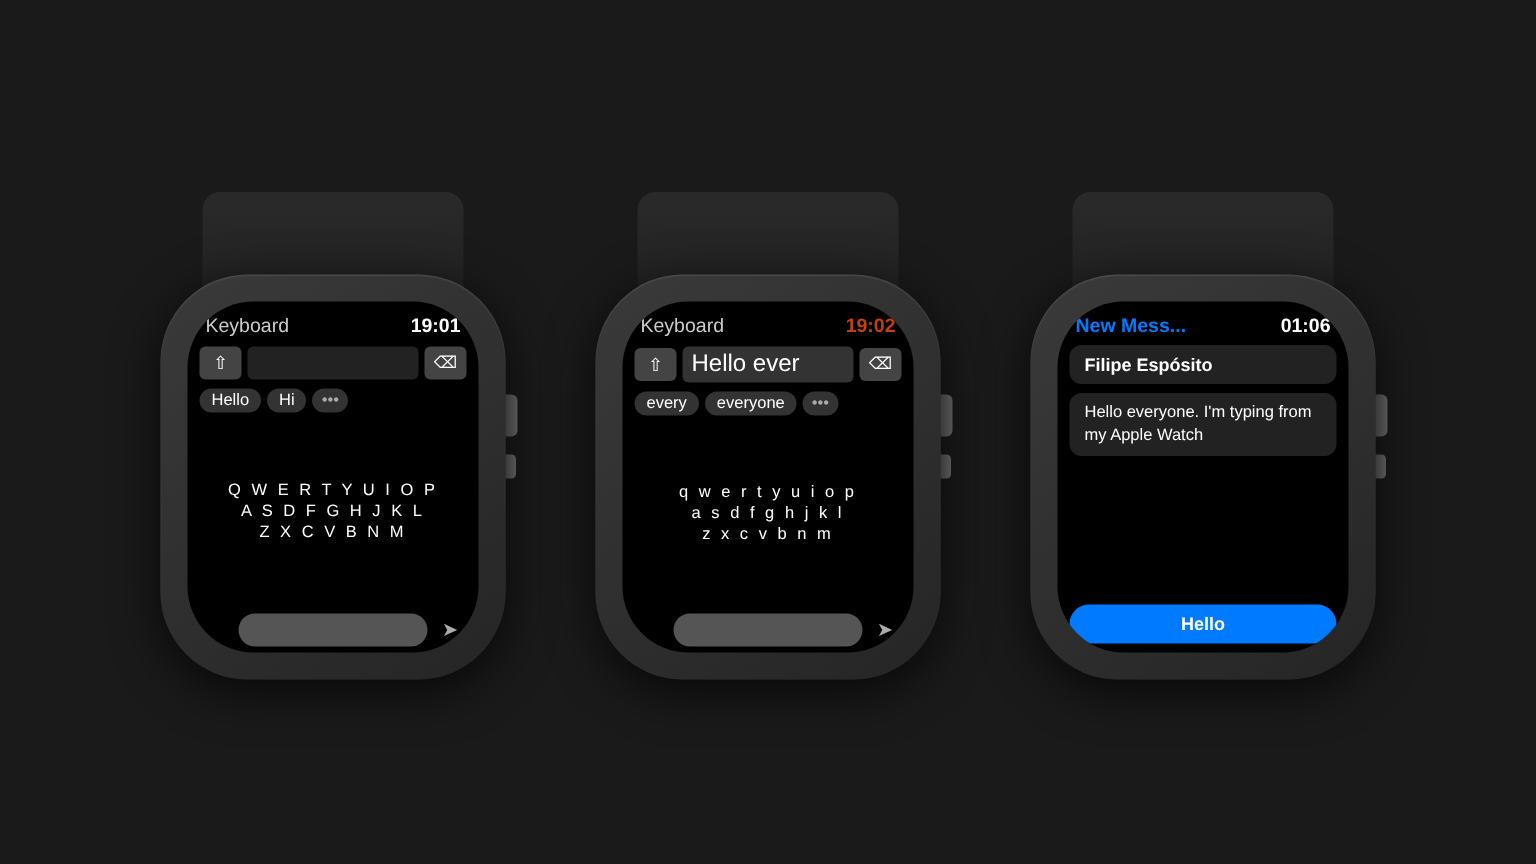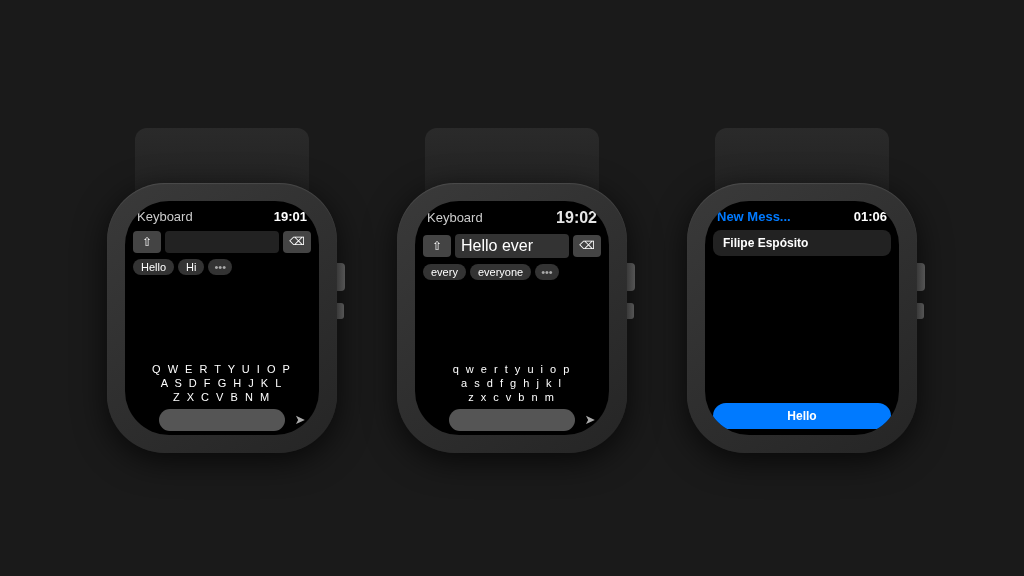--- a/index.html
+++ b/index.html
@@ -169,21 +169,21 @@
       color: #aaa;
       font-size: 11px;
       padding: 2px 6px;
       border-radius: 10px;
     }
 
     .keyboard-rows {
       flex: 1;
       display: flex;
       flex-direction: column;
-      justify-content: flex-end;
+      justify-content: center;
       padding: 2px 4px;
       gap: 2px;
     }
 
     .key-row {
       display: flex;
       justify-content: center;
       gap: 1px;
     }
 
@@ -238,23 +238,23 @@
       padding: 8px 12px 4px;
     }
 
     .screen2 .title {
       font-size: 13px;
       font-weight: 500;
       color: #ccc;
     }
 
     .screen2 .time {
-      font-size: 16px;
+      font-size: 13px;
       font-weight: 600;
-      color: #e5e5e5;
+      color: #c2410c;
     }
 
     .input-bar2 {
       display: flex;
       align-items: center;
       padding: 3px 8px;
       gap: 4px;
     }
 
     .text-filled {
@@ -428,20 +428,21 @@
   <div class="watch-body">
     <div class="watch-crown"></div>
     <div class="watch-btn"></div>
     <div class="watch-screen screen3">
       <div class="header">
         <span class="title">New Mess...</span>
         <span class="time">01:06</span>
       </div>
       <div class="message-area">
         <div class="recipient-box">Filipe Espósito</div>
+        <div class="message-box">Hello everyone. I'm typing from my Apple Watch</div>
       </div>
       <div class="send-area">
         <div class="send-button">Hello</div>
       </div>
     </div>
   </div>
   <div class="watch-band-bottom"></div>
 </div>
 
 </body></html>

